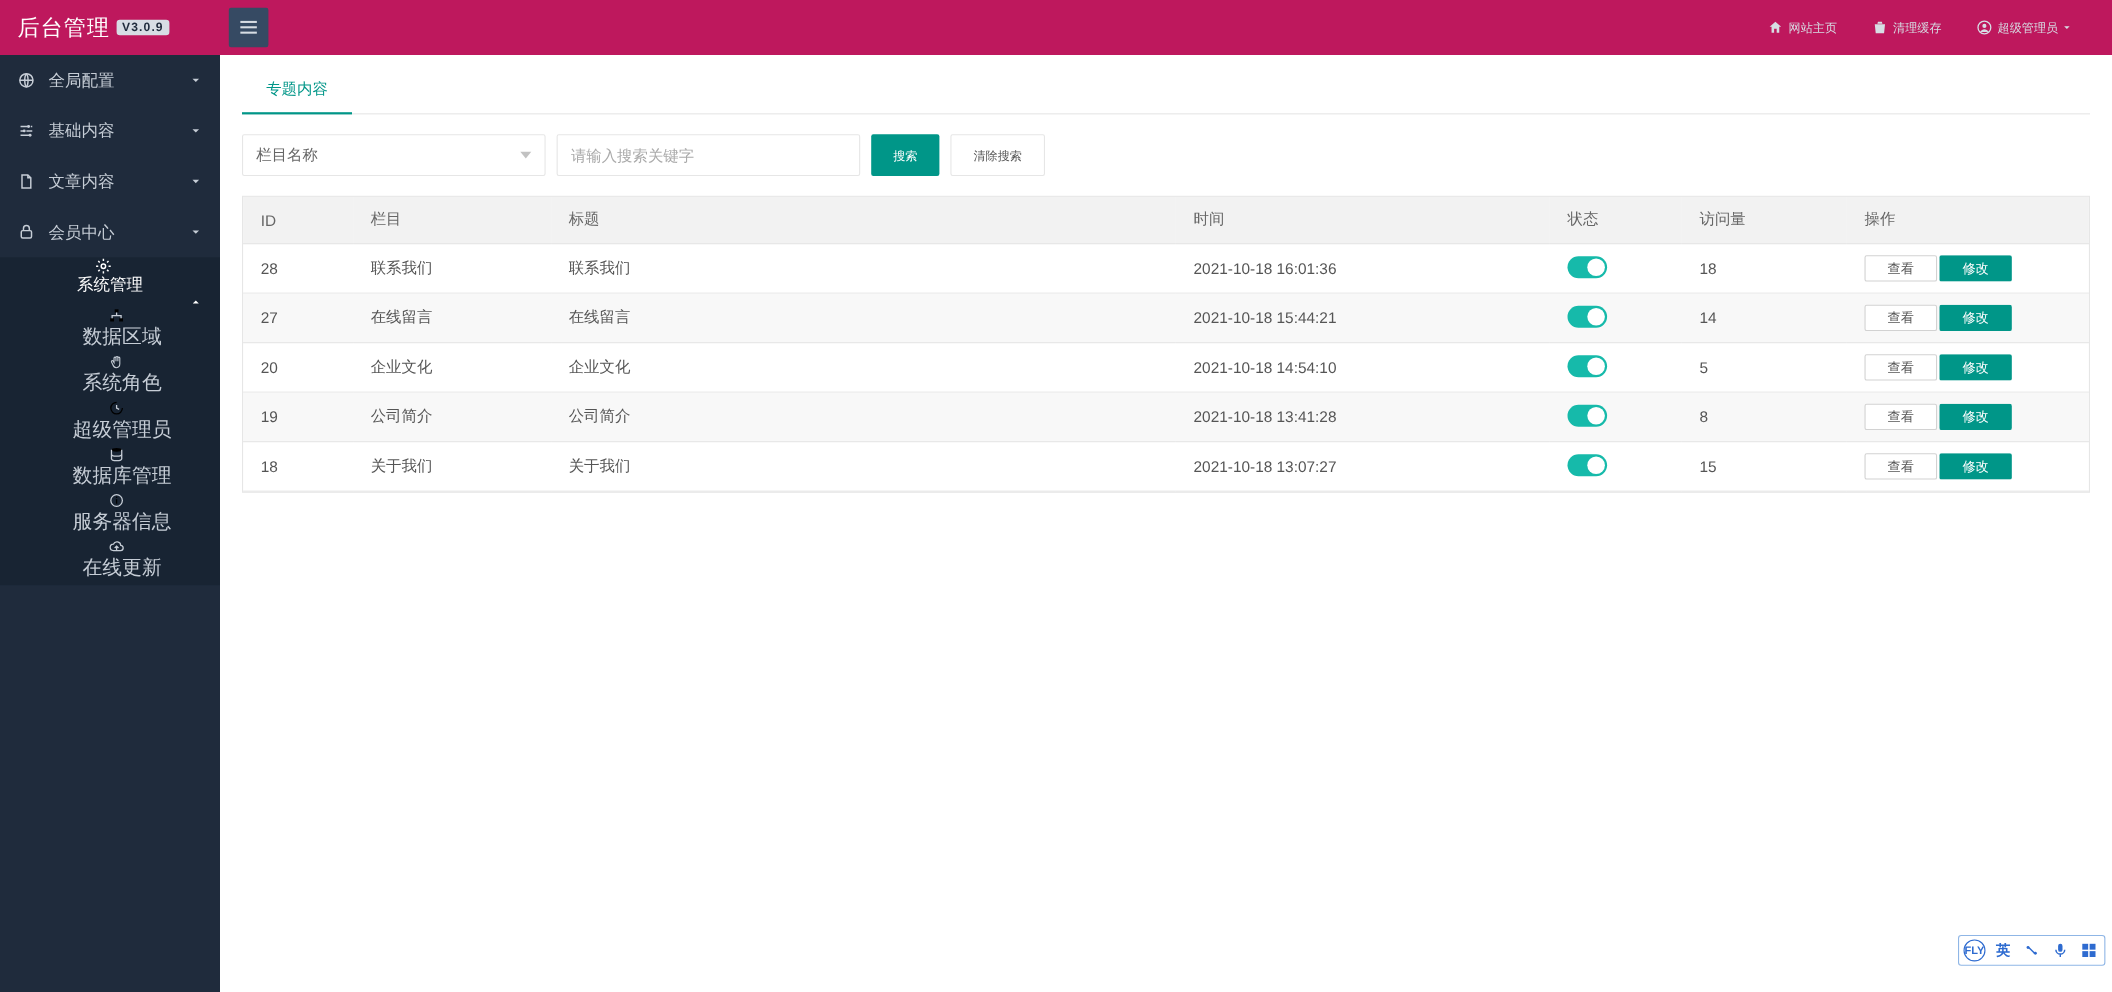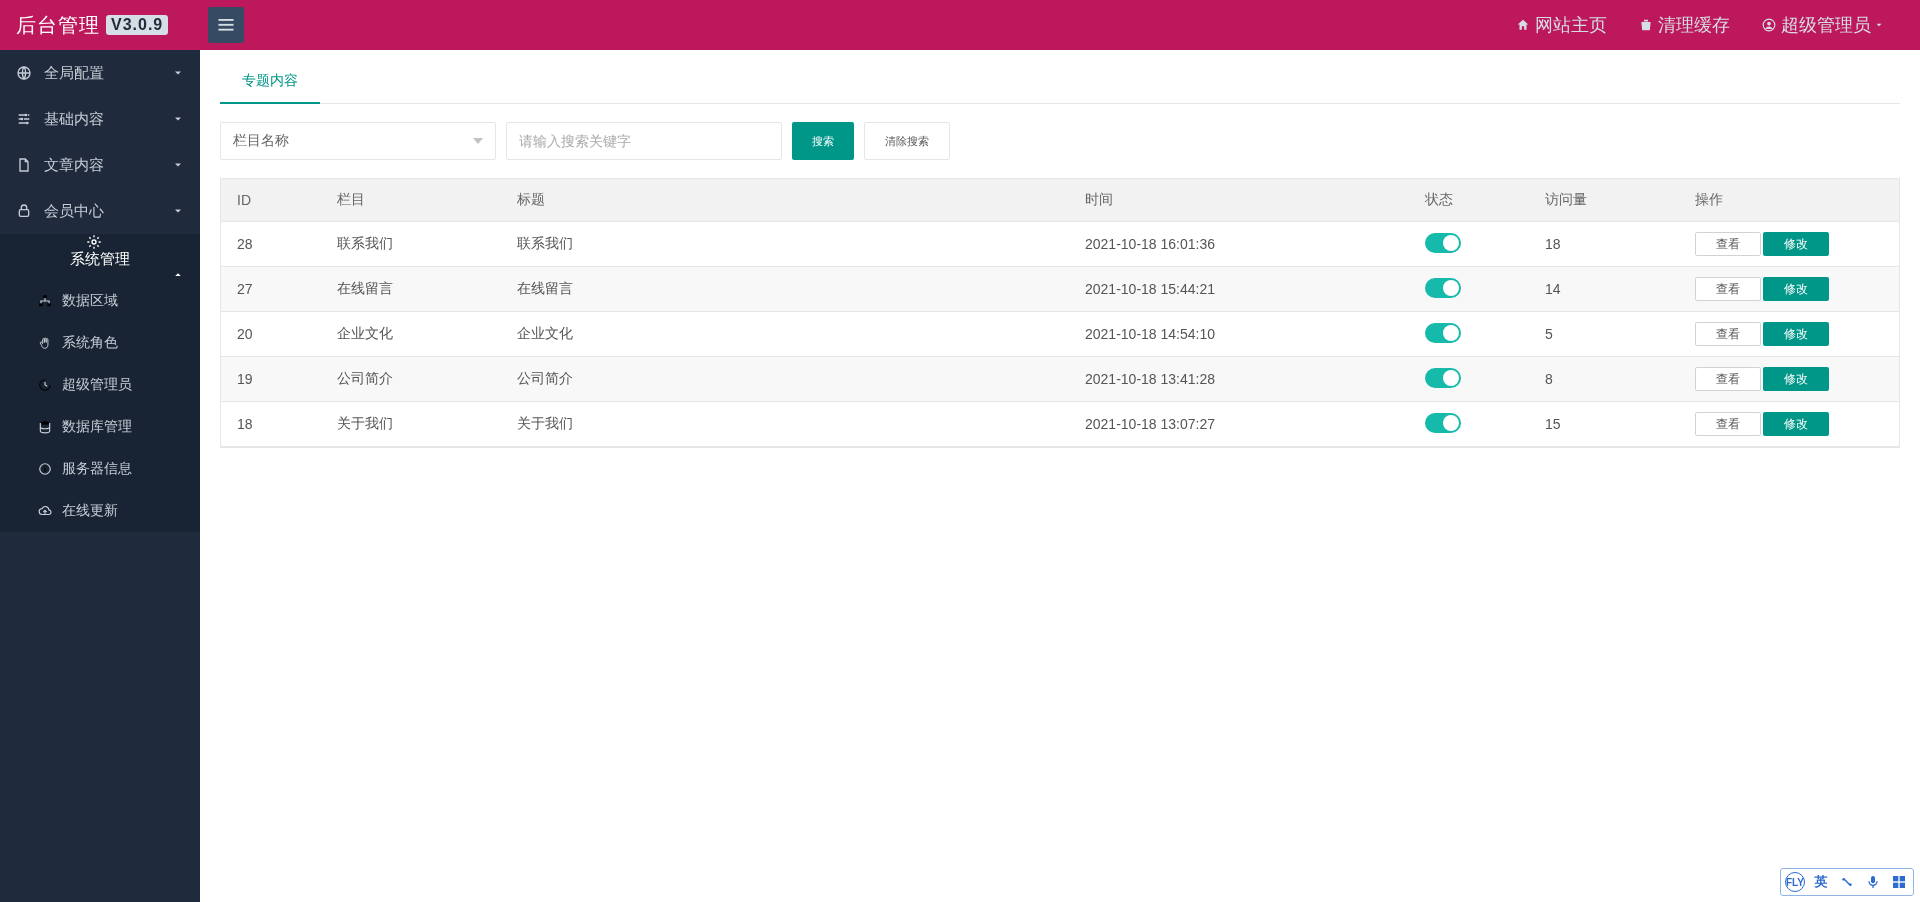--- a/index.html
+++ b/index.html
@@ -9,33 +9,33 @@
   
   .topbar {
     display: flex; align-items: center; height: 50px;
     background: #be185d; color: #d7dde4;
   }
   .logo {
     width: 200px; height: 50px; display: flex; align-items: center; padding-left: 16px;
     font-size: 20px; color: #fff; font-weight: 500; letter-spacing: 1px;
   }
   .logo .version {
-    margin-left: 6px; font-size: 16px; background: #d7dde4; color: #1f2b3c;
+    margin-left: 6px; font-size: 11px; background: #d7dde4; color: #1f2b3c;
     padding: 1px 5px; border-radius: 3px; font-weight: 600;
   }
   .hamburger {
     width: 36px; height: 36px; margin-left: 8px;
     background: #364a63; color: #d7dde4; display: flex; align-items: center; justify-content: center;
     border-radius: 2px; cursor: pointer;
   }
   .hamburger svg { width: 18px; height: 18px; fill: #d7dde4; }
   .topbar-spacer { flex: 1; }
   .topbar-right { display: flex; align-items: center; padding-right: 20px; }
   .topbar-link {
-    display: flex; align-items: center; color: #d7dde4; padding: 0 16px; height: 50px; cursor: pointer; font-size: 18px;
+    display: flex; align-items: center; color: #d7dde4; padding: 0 16px; height: 50px; cursor: pointer; font-size: 11px;
   }
   .topbar-link svg { width: 14px; height: 14px; fill: #d7dde4; margin-right: 5px; }
   .topbar-link .caret { margin-left: 3px; margin-right: 0; width: 10px; height: 10px; }
 
   
   .layout { display: flex; height: calc(100% - 50px); }
 
   
   .sidebar {
     width: 200px; background: #1f2b3c; color: #d7dde4; overflow-y: auto; flex-shrink: 0;
@@ -43,21 +43,21 @@
   .nav-item {
     display: flex; align-items: center; height: 46px; padding: 0 16px; cursor: pointer;
     color: #c6cdd6;
   }
   .nav-item.level1 { font-size: 15px; }
   .nav-item.level1 .ico { width: 16px; height: 16px; margin-right: 12px; fill: #c6cdd6; flex-shrink: 0; }
   .nav-item.level1 .chev { margin-left: auto; width: 12px; height: 12px; fill: #c6cdd6; }
   .nav-item.active { background: #182433; color: #fff; flex-direction: column; }
   .nav-item.active .ico, .nav-item.active .chev { fill: #fff; }
   .nav-sub { background: #182433; }
-  .nav-sub .nav-item { padding-left: 38px; font-size: 14px; height: 42px; }
+  .nav-sub .nav-item { padding-left: 38px; font-size: 18px; height: 42px; flex-direction: column; }
   .nav-sub .nav-item .ico { width: 14px; height: 14px; margin-right: 10px; }
 
   
   .main { flex: 1; background: #fff; padding: 10px 20px; overflow-y: auto; }
 
   .tabbar { border-bottom: 1px solid #e6e6e6; display: flex; margin-bottom: 18px; }
   .tab {
     padding: 12px 22px; cursor: pointer; color: #555; border-bottom: 2px solid transparent;
     margin-bottom: -1px;
   }
@@ -112,21 +112,21 @@
 
   .mini-btn {
     display: inline-block; padding: 2px 20px; font-size: 12px; border-radius: 2px; cursor: pointer; line-height: 18px;
     border: 1px solid transparent;
   }
   .mini-btn.view { background: #fff; color: #555; border-color: #d2d2d2; }
   .mini-btn.edit { background: #009688; color: #fff; margin-left: 2px; }
 
   
   .ime-bar {
-    position: fixed; right: 6px; bottom: 6px; height: 28px; background: #fff;
+    position: fixed; right: 6px; bottom: 24px; height: 28px; background: #fff;
     border: 1px solid #8fb6e6; border-radius: 3px; display: flex; align-items: center; padding: 0 4px; gap: 6px;
     font-size: 13px; color: #2e6bd0;
   }
   .ime-bar .pill { width: 20px; height: 20px; display: flex; align-items: center; justify-content: center; }
   .ime-bar svg { width: 16px; height: 16px; fill: #2e6bd0; }
 
   
   ::-webkit-scrollbar { width: 8px; height: 8px; }
   ::-webkit-scrollbar-thumb { background: #c0c4cc; border-radius: 4px; }
 </style>

